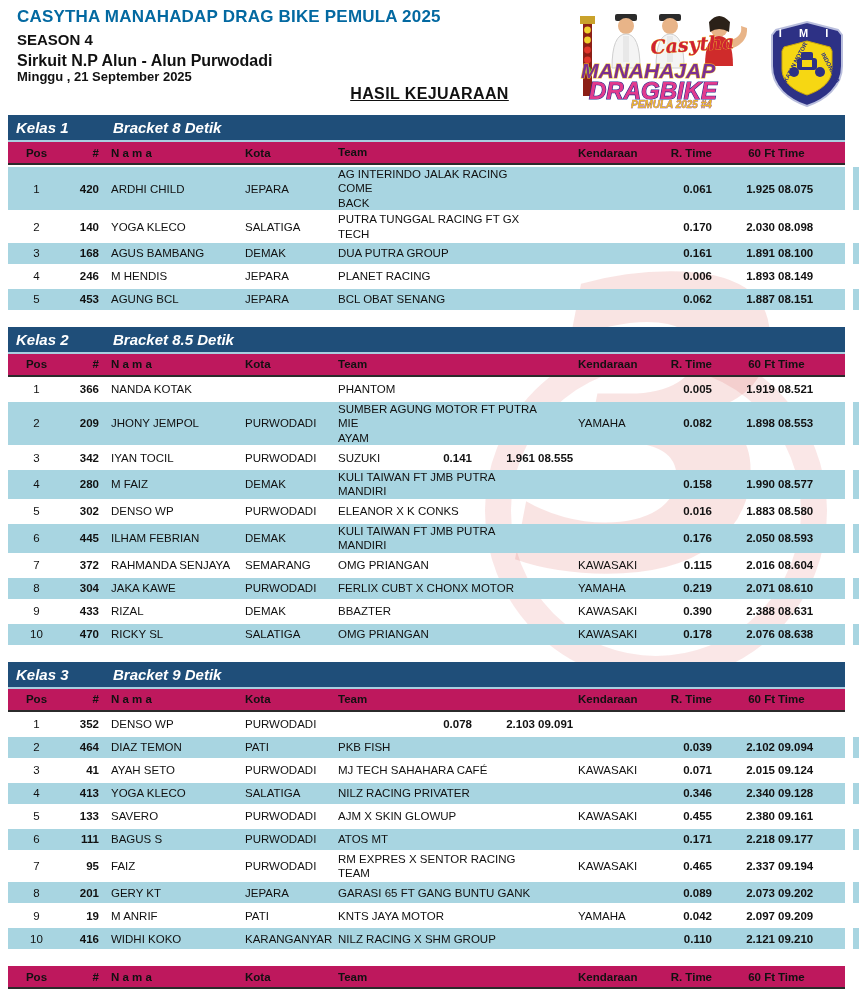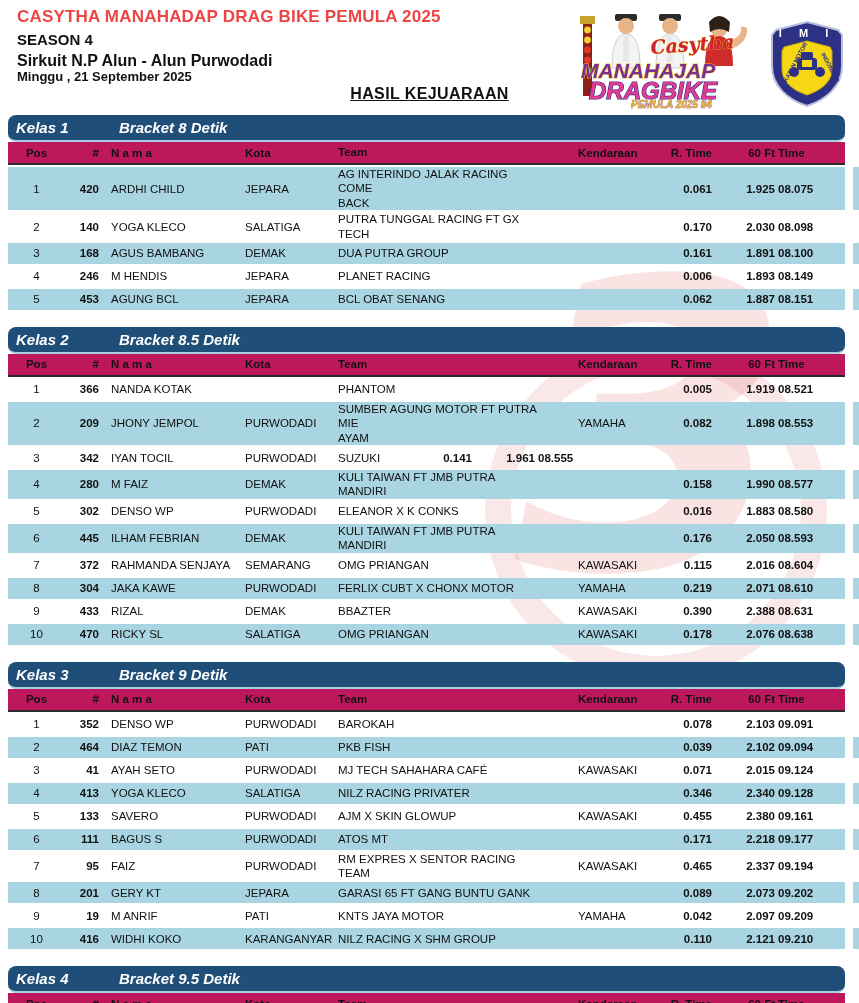--- a/index.html
+++ b/index.html
@@ -2,41 +2,41 @@
 <html><head>
 <meta charset="utf-8">
 <style>
   html,body{margin:0;padding:0;}
   body{
     width:859px;height:1003px;position:relative;overflow:hidden;
     background:#ffffff;font-family:"Liberation Sans",sans-serif;color:#111;
   }
   
   .doc-header{position:absolute;top:0;left:0;width:859px;height:115px;}
-  .title{position:absolute;top:7px;left:17px;font-size:17px;font-weight:800;letter-spacing:.2px;color:#ef4444;}
+  .title{position:absolute;top:7px;left:17px;font-size:17px;font-weight:800;letter-spacing:.2px;color:#0369a1;}
   .season{position:absolute;top:31px;left:17px;font-size:15px;font-weight:800;}
   .venue{position:absolute;top:52px;left:17px;font-size:16px;font-weight:700;}
   .date{position:absolute;top:69px;left:17px;font-size:13px;font-weight:700;}
   .result-title{position:absolute;top:85px;left:0;width:859px;text-align:center;
     font-size:16px;font-weight:800;text-decoration:underline;letter-spacing:.4px;}
   .event-logo{position:absolute;top:2px;left:573px;width:192px;height:108px;}
   .imi-badge{position:absolute;top:20px;left:766px;width:82px;height:88px;}
   
   .watermark{position:absolute;top:300px;left:455px;z-index:0;pointer-events:none;}
   .watermark .ring{position:absolute;top:40px;left:30px;width:290px;height:290px;border-radius:50%;
     border:26px solid rgba(213,72,66,0.13);}
   .watermark .glyph{position:absolute;top:-70px;left:60px;font-size:400px;font-weight:800;font-style:italic;
     color:rgba(213,72,66,0.15);font-family:"DejaVu Sans",sans-serif;line-height:1;}
   
   .tables{position:absolute;top:115px;left:8px;width:837px;z-index:1;}
   .rtable{margin-bottom:17px;}
   .banner{height:25px;background:#1f4e79;border-bottom:2px solid #a9cfe0;
-    display:flex;align-items:center;color:#fff;font-style:italic;font-weight:800;font-size:15px;border-radius:8px;}
+    display:flex;align-items:center;color:#fff;font-style:italic;font-weight:800;font-size:15px;}
   .banner .kelas{margin-left:8px;width:88px;}
-  .banner .bracket{margin-left:15px;}
+  .banner .bracket{margin-left:9px;}
   .cols,.row{display:flex;align-items:center;}
   .cols{height:21px;font-weight:700;font-size:11.5px;border-bottom:2px solid #2b2b2b;background:#be185d;}
   .row{min-height:21px;font-size:11.5px;position:relative;margin-top:2px;}
   .row.shaded{background:#a8d5e1;}
   .row.shaded::after{content:"";position:absolute;right:-14px;top:0;bottom:0;width:6px;background:#a8d5e1;}
   .c{box-sizing:border-box;}
   .c0{width:57px;text-align:center;}
   .c1{width:38px;text-align:right;padding-right:4px;font-weight:700;}
   .c2{width:134px;padding-left:8px;}
   .c3{width:93px;padding-left:8px;}
@@ -330,21 +330,20 @@
         <div class="c c5">Kendaraan</div>
         <div class="c c6">R. Time</div>
         <div class="c c7">60 Ft</div>
         <div class="c c8">Time</div>
       </div>
       <div class="row">
         <div class="c c0">1</div>
         <div class="c c1">352</div>
         <div class="c c2">DENSO WP</div>
         <div class="c c3">PURWODADI</div>
-        <div class="c c4">BAROKAH</div>
         <div class="c c5"></div>
         <div class="c c6">0.078</div>
         <div class="c c7">2.103</div>
         <div class="c c8">09.091</div>
       </div>
       <div class="row shaded">
         <div class="c c0">2</div>
         <div class="c c1">464</div>
         <div class="c c2">DIAZ TEMON</div>
         <div class="c c3">PATI</div>
@@ -437,24 +436,20 @@
         <div class="c c2">WIDHI KOKO</div>
         <div class="c c3">KARANGANYAR</div>
         <div class="c c4">NILZ RACING X SHM GROUP</div>
         <div class="c c5"></div>
         <div class="c c6">0.110</div>
         <div class="c c7">2.121</div>
         <div class="c c8">09.210</div>
       </div>
     </div>
     <div class="rtable">
-      <div class="banner">
-        <span class="kelas">Kelas  4</span>
-        <span class="bracket">Bracket 9.5 Detik</span>
-      </div>
       <div class="cols">
         <div class="c c0">Pos</div>
         <div class="c c1">#</div>
         <div class="c c2">N a m a</div>
         <div class="c c3">Kota</div>
         <div class="c c4">Team</div>
         <div class="c c5">Kendaraan</div>
         <div class="c c6">R. Time</div>
         <div class="c c7">60 Ft</div>
         <div class="c c8">Time</div>

